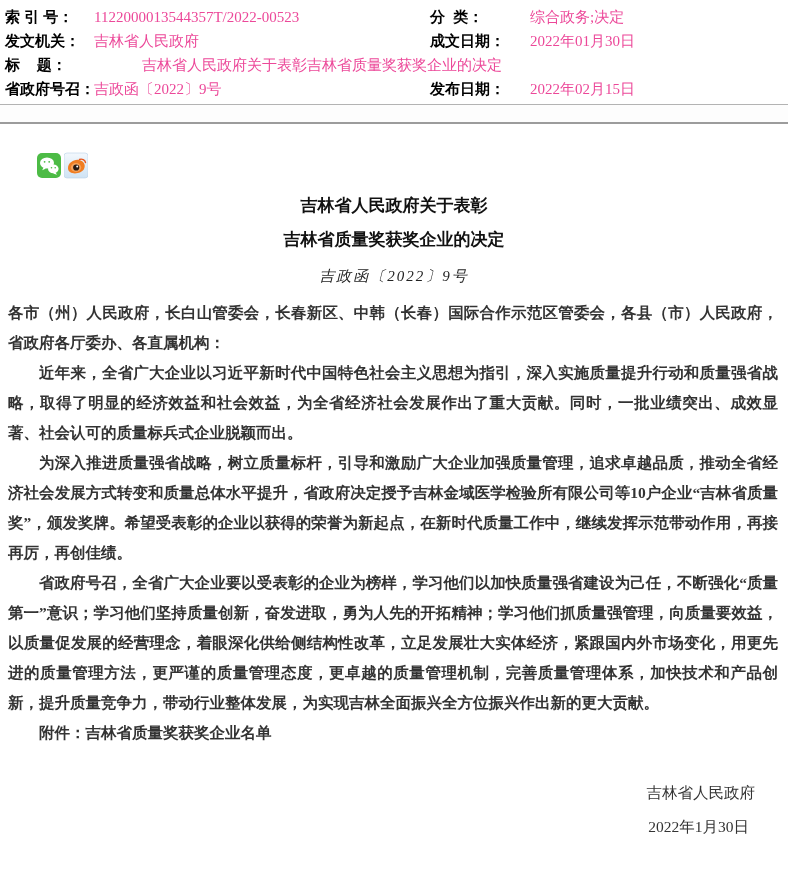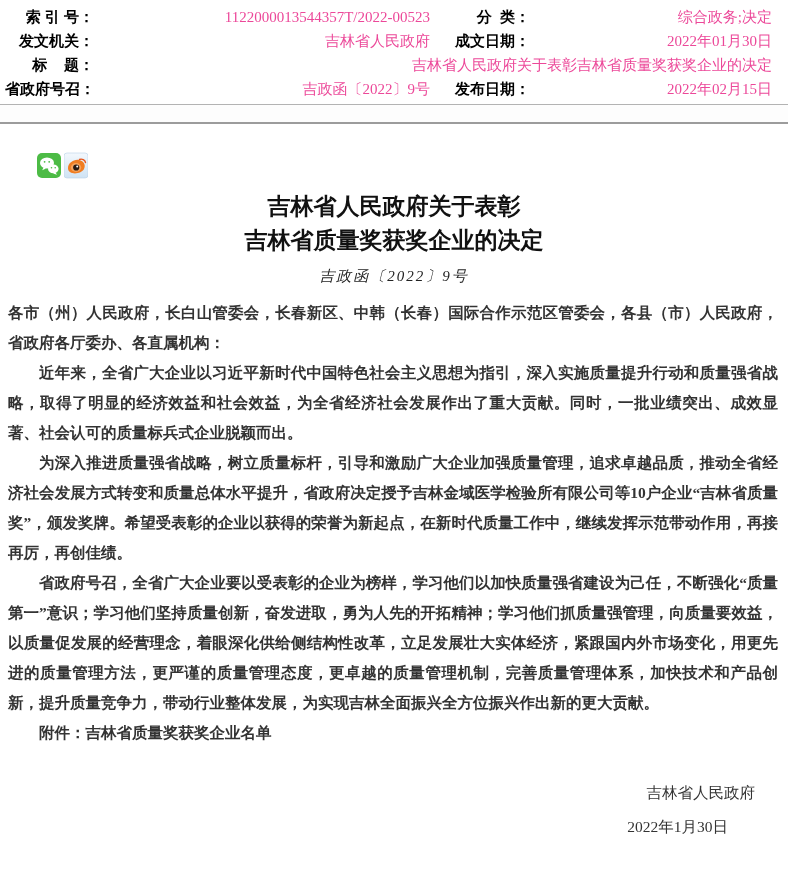--- a/index.html
+++ b/index.html
@@ -14,42 +14,41 @@
   
   .meta {
     padding:5px 16px 0 5px;
     display:grid;
     grid-template-columns:89px 336px 100px auto;
     grid-auto-rows:24px;
     align-items:center;
     font-size:15px;
     border-bottom:1px solid #b3b3b3;
     padding-bottom:3px;
-    text-align:right;
   }
   .meta .lbl {
     font-family:"Liberation Sans", sans-serif;
     font-weight:bold; color:#000;
     white-space:pre;
   }
   .meta .val { color:#ec4899; white-space:nowrap; }
   .meta .span3 { grid-column:2 / 5;margin-left:48px; }
   .sep-gap { height:19px; background:#fdfdfd; border-bottom:2px solid #9c9c9c; }
 
   
   .share-row { margin:28px 0 0 37px; display:flex; gap:3px; height:28px; }
   .share-icon { width:24px; height:27px; display:inline-block; cursor:pointer; }
 
   
   .doc-title {
     margin-top:10px;
     text-align:center;
-    font-family:Liberation Serif, serif;
+    font-family:Liberation Mono, monospace;
     font-weight:bold;
-    font-size:23px;
+    font-size:17px;
     line-height:34px;
     color:#111;
   }
   .doc-number {
     margin-top:9px;
     text-align:center;
     font-size:15px;
     font-style:italic;
     letter-spacing:2px;
     color:#222;
@@ -60,21 +59,21 @@
     line-height:30px;
     text-align:justify;
     color:#333;
     font-weight:bold;
   }
   .body-text p { margin:0; text-indent:2em; }
   .body-text p.salutation { text-indent:0; }
   .attachment { margin-top:30px; text-indent:2em; }
   .signature-block { margin-top:28px; font-size:15.5px; line-height:34px; color:#333; }
   .signature-agency { text-align:right; padding-right:33px; }
-  .signature-date { text-align:right; padding-right:60px; }
+  .signature-date { text-align:right; padding-right:39px; }
 </style>
 </head>
 <body>
 
 <div>
 
   <div class="meta">
     <span class="lbl">索 引 号：</span>
     <span class="val">1122000013544357T/2022-00523</span>
     <span class="lbl">分  类：</span>

